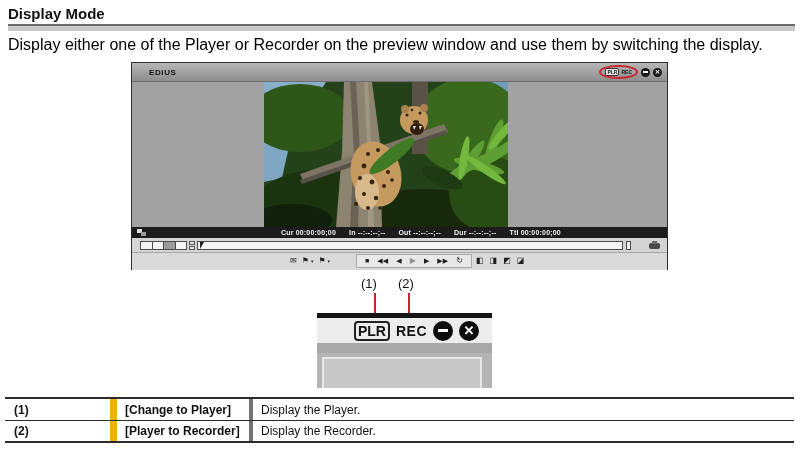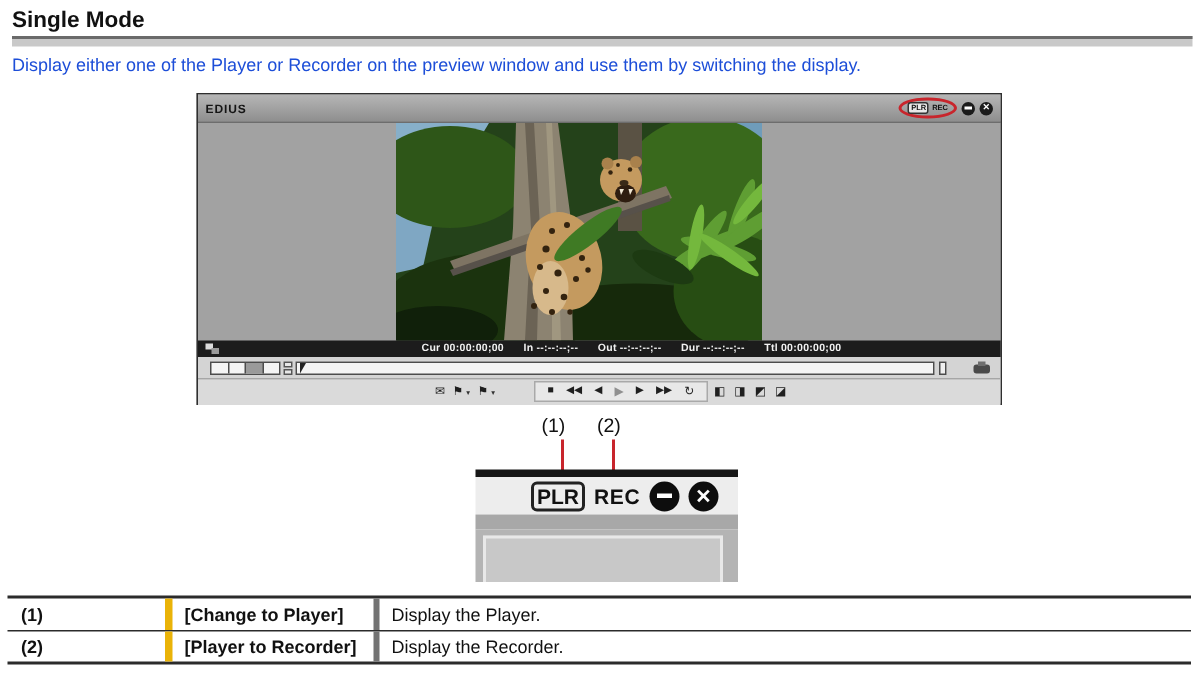--- a/index.html
+++ b/index.html
@@ -3,28 +3,28 @@
 <meta charset="utf-8">
 <style>
   * { margin:0; padding:0; box-sizing:border-box; }
   html,body { width:802px; height:456px; background:#ffffff;
     font-family:"Liberation Sans", sans-serif; position:relative; overflow:hidden; }
 
   
   .page-title { position:absolute; left:8px; top:5px; font-size:15px; font-weight:bold; color:#111; }
   .heading-rule { position:absolute; left:8px; top:24px; width:787px; height:7px;
     background:#c9c9c9; border-top:2px solid #6a6a6a; }
-  .description { position:absolute; left:8px; top:36px; font-size:12px; color:#1d4ed8; }
+  .description { position:absolute; left:8px; top:36px; font-size:16px; color:#000000; }
 
   
   .win { position:absolute; left:131px; top:62px; width:537px; height:208px;
     border:1px solid #2f2f2f; background:#a2a2a2; }
   .titlebar { position:relative; height:19px; background:linear-gradient(#b6b6b6,#8e8e8e);
     border-bottom:1px solid #6d6d6d; display:flex; align-items:center; padding:0 5px; }
-  .win-title { font-size:8px; font-weight:bold; color:#151515; letter-spacing:.6px; }
+  .win-title { font-size:8px; font-weight:bold; color:#151515; letter-spacing:.6px;margin-left:12px; }
   .tb-right { margin-left:auto; display:flex; align-items:center; gap:3px; }
   .red-ellipse { border:2px solid #c8252c; border-radius:50%; padding:1px 4px;
     display:flex; align-items:center; gap:2px; }
   .tb-plr { font-size:5px; font-weight:bold; color:#111; border:1px solid #333;
     border-radius:2px; padding:0 1px; background:#e9e9e9; }
   .tb-rec { font-size:5px; font-weight:bold; color:#111; }
   .tb-circle { width:9px; height:9px; border-radius:50%; background:#1b1b1b;
     display:flex; align-items:center; justify-content:center; }
   .tb-circle .bar { width:5px; height:2px; background:#fff; }
   .tb-circle .x { color:#fff; font-size:6px; line-height:6px; font-weight:bold; }
@@ -93,27 +93,27 @@
   .co-inner { position:absolute; left:5px; top:4px; right:10px; height:40px;
     background:#c8c8c8; border:2px solid #e8e8e8; }
 
   
   .ref-table { position:absolute; left:5px; top:397px; width:789px;
     border-top:2px solid #2b2b2b; border-bottom:2px solid #2b2b2b; font-size:12px; color:#111; }
   .trow { display:flex; height:21px; align-items:center; }
   .trow + .trow { border-top:1px solid #2b2b2b; }
   .tcell { height:100%; display:flex; align-items:center; }
   .c1 { width:105px; padding-left:9px; font-weight:bold; }
-  .c2 { width:139px; padding-left:8px; font-weight:bold; border-left:5px solid #eab308; }
+  .c2 { width:139px; padding-left:8px; font-weight:bold; border-left:7px solid #eab308; }
   .c3 { flex:1; padding-left:8px; border-left:4px solid #737373; }
 </style>
 </head>
 <body>
 
-<h1 class="page-title">Single Mode</h1>
+<h1 class="page-title">Display Mode</h1>
 <div class="heading-rule"></div>
 <p class="description">Display either one of the Player or Recorder on the preview window and use them by switching the display.</p>
 
 <div class="win">
   <div class="titlebar">
     <span class="win-title">EDIUS</span>
     <span class="tb-right">
       <span class="red-ellipse">
         <span class="tb-plr">PLR</span>
         <span class="tb-rec">REC</span>

